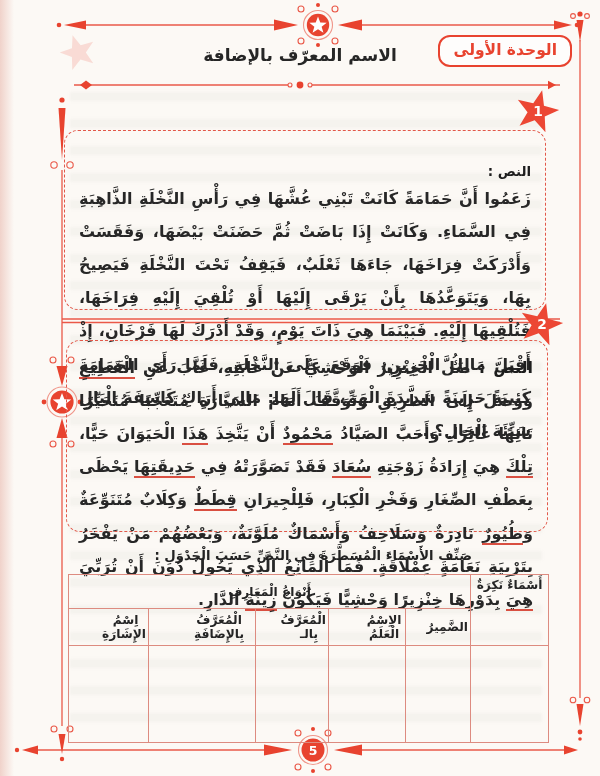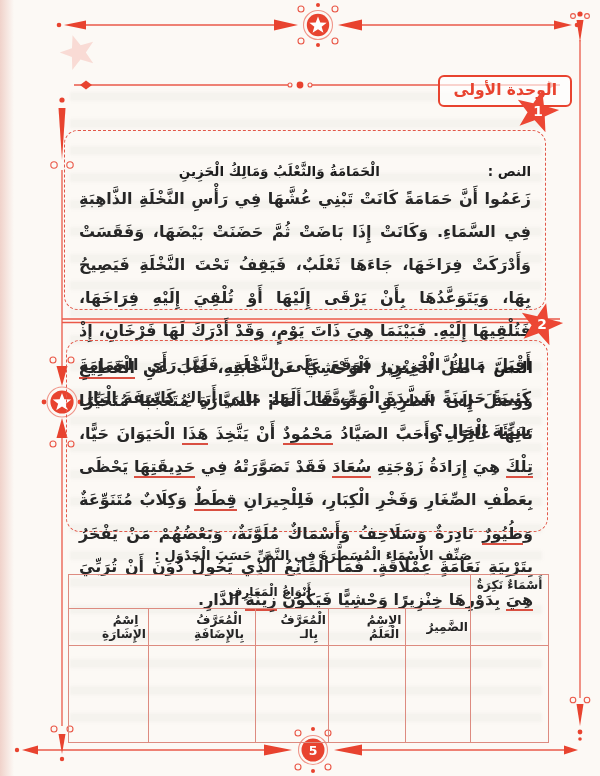--- a/index.html
+++ b/index.html
@@ -4,22 +4,22 @@
 <style>
   html,body{margin:0;padding:0;}
   .page{position:relative;width:600px;height:776px;background:#fcf9f5;overflow:hidden;
         font-family:"DejaVu Sans",sans-serif;direction:rtl;}
   .edge-shadow{position:absolute;left:0;top:0;bottom:0;width:14px;
         background:linear-gradient(90deg,#f0d2ca,rgba(255,255,255,0));}
   .bleed-overlay{position:absolute;left:70px;right:58px;top:92px;bottom:44px;
         background:repeating-linear-gradient(180deg,rgba(125,142,124,0.06) 0 9px,transparent 9px 27px);
         filter:blur(1.6px);pointer-events:none;}
   svg.frame{position:absolute;left:0;top:0;}
-  .unit-badge{position:absolute;top:35px;right:28px;border:2.2px solid #e8432f;border-radius:6px;
-        color:#e8432f;font-weight:bold;font-size:15.5px;padding:4px 13px 6px;background:rgba(255,255,255,.65);z-index:3;margin-top:40px;}
+  .unit-badge{position:absolute;top:35px;right:28px;border:2.2px solid #e8432f;border-radius:12px;
+        color:#e8432f;font-weight:bold;font-size:15.5px;padding:4px 13px 6px;background:rgba(255,255,255,.65);z-index:3;}
   .page-title{position:absolute;top:45px;left:140px;width:320px;text-align:center;
         font-weight:bold;font-size:17px;color:#262626;z-index:3;}
   .exercise-badge{position:absolute;z-index:4;}
   .badge-1{top:88px;right:40px;}
   .badge-2{top:301px;right:36px;}
   .instr{position:absolute;right:100px;left:70px;text-align:right;font-size:13.2px;
         font-weight:bold;color:#222;z-index:3;}
   .instr1{top:101px;}
   .tbl-instr{position:absolute;top:548px;right:128px;font-size:13.2px;font-weight:bold;color:#222;z-index:3;}
   .box{position:absolute;box-sizing:border-box;border:1.7px dashed #e2584a;border-radius:14px;
@@ -141,31 +141,31 @@
     </g>
 
     <g>
       <circle cx="313" cy="750" r="14.5" fill="none" stroke="#f0968a" stroke-width="1.1"></circle>
       <circle cx="313" cy="750" r="11.5" fill="#e8432f"></circle>
       <text x="313" y="755" text-anchor="middle" font-size="12.5" font-weight="bold" fill="#ffffff" font-family="DejaVu Sans, sans-serif">5</text>
     </g>
   </svg>
 
   <div class="unit-badge">الوحدة الأولى</div>
+  <div class="page-title">الاسم المعرّف بالإضافة</div>
 
   <svg class="exercise-badge badge-1" width="46" height="46" viewBox="0 0 40 40">
     <use href="#star5" transform="rotate(14 20 20)" fill="#ec4734"></use>
     <text x="21" y="24.5" text-anchor="middle" font-size="12" font-weight="bold" fill="#ffffff" font-family="DejaVu Sans, sans-serif">1</text>
   </svg>
 
 
   <div class="box box1">
     <div class="box-head">
       <span class="nlabel">النص :</span>
-      <span class="ptitle">الْحَمَامَةُ وَالثَّعْلَبُ وَمَالِكُ الْحَزِينِ</span>
     </div>
     <p class="passage">زَعَمُوا أَنَّ حَمَامَةً كَانَتْ تَبْنِي عُشَّهَا فِي رَأْسِ النَّخْلَةِ الذَّاهِبَةِ فِي السَّمَاءِ. وَكَانَتْ إِذَا بَاضَتْ ثُمَّ حَضَنَتْ بَيْضَهَا، وَفَقَسَتْ وَأَدْرَكَتْ فِرَاخَهَا، جَاءَهَا ثَعْلَبٌ، فَيَقِفُ تَحْتَ النَّخْلَةِ فَيَصِيحُ بِهَا، وَيَتَوَعَّدُهَا بِأَنْ يَرْقَى إِلَيْهَا أَوْ تُلْقِيَ إِلَيْهِ فِرَاخَهَا، فَتُلْقِيهَا إِلَيْهِ. فَبَيْنَمَا هِيَ ذَاتَ يَوْمٍ، وَقَدْ أَدْرَكَ لَهَا فَرْخَانِ، إِذْ أَقْبَلَ مَالِكُ الْحَزِينِ، فَوَقَعَ عَلَى النَّخْلَةِ. فَلَمَّا رَأَى الحَمَامَةَ كَئِيبَةً حَزِينَةً شَدِيدَةَ الْهَمِّ، قَالَ لَهَا: مَالِي أَرَاكِ كَاسِفَةَ الْبَالِ سَيِّئَةَ الْحَالِ؟...</p>
   </div>
 
   <svg class="exercise-badge badge-2" width="46" height="46" viewBox="0 0 40 40">
     <use href="#star5" transform="rotate(14 20 20)" fill="#ec4734"></use>
     <text x="21" y="24.5" text-anchor="middle" font-size="12" font-weight="bold" fill="#ffffff" font-family="DejaVu Sans, sans-serif">2</text>
   </svg>
 
   <div class="box box2">

